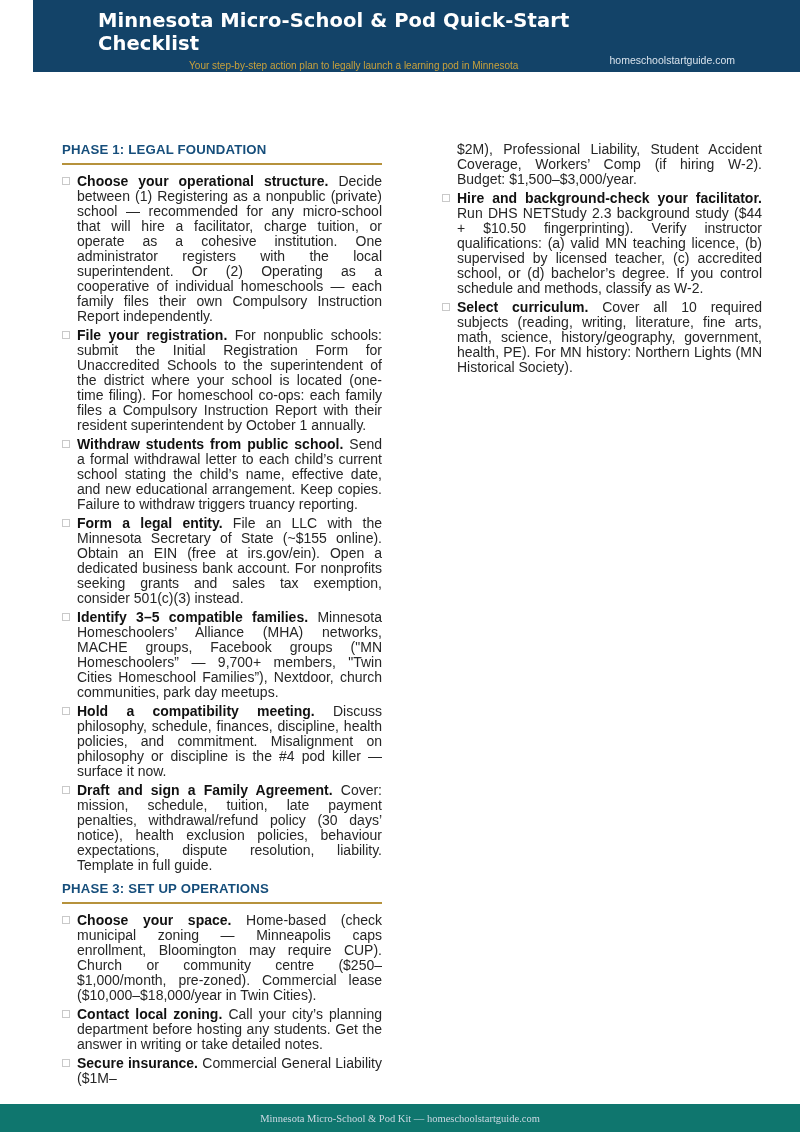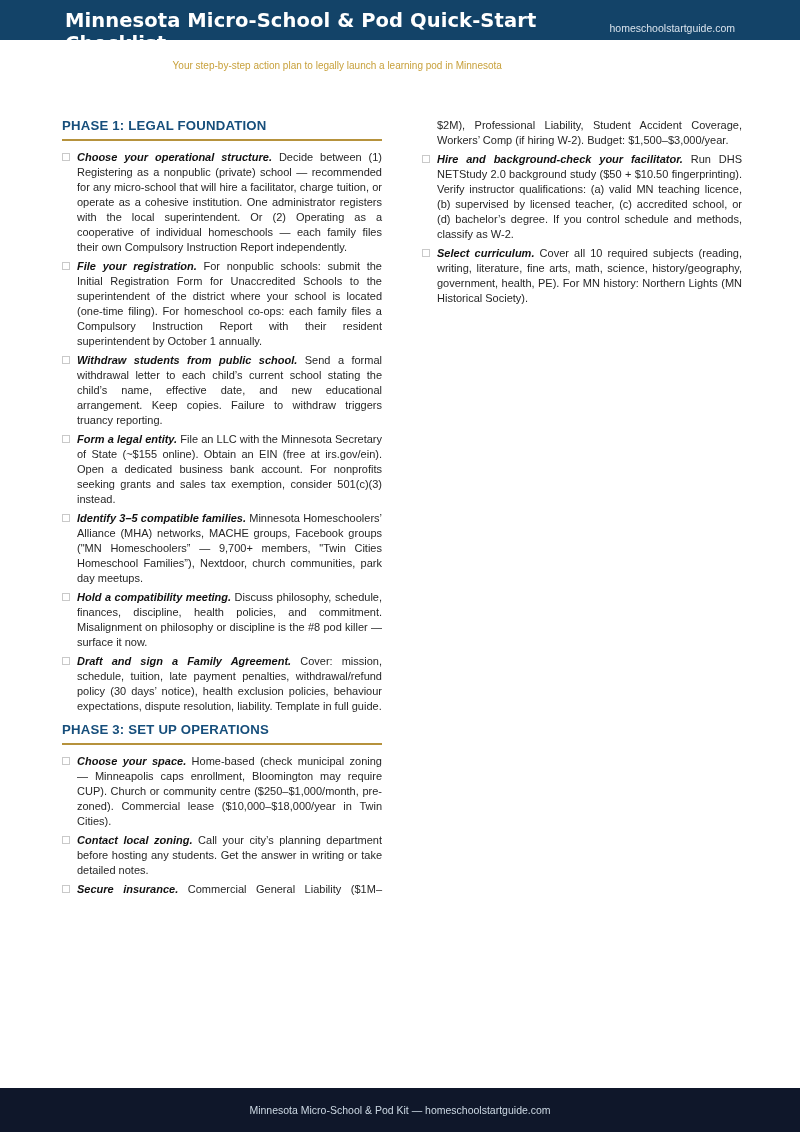--- a/index.html
+++ b/index.html
@@ -6,25 +6,26 @@
   html,body { width:800px; height:1132px; }
   body {
     position:relative;
     background:#ffffff;
     font-family:"Liberation Sans", sans-serif;
     overflow:hidden;
   }
 
   
   .page-header {
-    height:40px;
+    height:72px;
     background:#134368;
     padding:9px 65px 0 65px;
     display:flex;
     justify-content:space-between;
+    margin-left:33px;
   }
   .hdr-title {
     color:#ffffff;
     font-size:19.5px;
     font-weight:700;
     letter-spacing:0.1px;
     font-family:"DejaVu Sans","Liberation Sans",sans-serif;
   }
   .hdr-subtitle {
     color:#c8a13c;
@@ -36,67 +37,67 @@
     color:#d8e2ec;
     font-size:10.5px;
     align-self:flex-end;
     padding-bottom:6px;
   }
 
   
   .content {
     display:flex;
     padding:70px 57px 0 62px;
-    gap:40px;
-    margin-top:8px;
+    gap:60px;
   }
   .col { width:320px; flex:0 0 320px; }
 
   .phase {
     color:#164e7b;
     font-weight:700;
     font-size:13.2px;
     letter-spacing:0.2px;
     border-bottom:2px solid #b6923c;
     padding-bottom:6px;
     margin:8px 0 9px 0;
   }
   .col .phase:first-child { margin-top:0; }
 
   .item {
     position:relative;
     padding-left:15px;
     text-align:justify;
-    font-size:11px;
+    font-size:14px;
     line-height:15px;
     color:#262626;
     margin-bottom:4px;
   }
-  .item b { color:#111111;font-style:italic; }
+  .item b { color:#111111; }
   .cb {
     position:absolute;
     left:0; top:3px;
     width:8px; height:8px;
     border:1px solid #c9c9c9;
     background:#ffffff;
     display:inline-block;
   }
   .split { text-align-last: justify; }
 
   
   .page-footer {
     position:absolute;
     left:0; right:0; bottom:0;
-    height:44px;
-    background:#0f172a;
+    height:28px;
+    background:#0f766e;
     display:flex;
     align-items:center;
     justify-content:center;
     color:#ccd8e3;
     font-size:10.5px;
+    font-family:Liberation Serif, serif;
   }
 </style>
 </head>
 <body>
 
 <header class="page-header">
   <div>
     <div class="hdr-title">Minnesota Micro-School &amp; Pod Quick-Start Checklist</div>
     <div class="hdr-subtitle">Your step-by-step action plan to legally launch a learning pod in Minnesota</div>
   </div>
@@ -104,29 +105,29 @@
 </header>
 
 <main class="content">
   <div class="col" id="col-left">
       <div class="phase"><span>PHASE 1: LEGAL FOUNDATION</span></div>
       <div class="item"><span class="cb"></span><b>Choose your operational structure.</b> <span>Decide between (1) Registering as a nonpublic (private) school — recommended for any micro-school that will hire a facilitator, charge tuition, or operate as a cohesive institution. One administrator registers with the local superintendent. Or (2) Operating as a cooperative of individual homeschools — each family files their own Compulsory Instruction Report independently.</span></div>
       <div class="item"><span class="cb"></span><b>File your registration.</b> <span>For nonpublic schools: submit the Initial Registration Form for Unaccredited Schools to the superintendent of the district where your school is located (one-time filing). For homeschool co-ops: each family files a Compulsory Instruction Report with their resident superintendent by October 1 annually.</span></div>
       <div class="item"><span class="cb"></span><b>Withdraw students from public school.</b> <span>Send a formal withdrawal letter to each child’s current school stating the child’s name, effective date, and new educational arrangement. Keep copies. Failure to withdraw triggers truancy reporting.</span></div>
       <div class="item"><span class="cb"></span><b>Form a legal entity.</b> <span>File an LLC with the Minnesota Secretary of State (~$155 online). Obtain an EIN (free at irs.gov/ein). Open a dedicated business bank account. For nonprofits seeking grants and sales tax exemption, consider 501(c)(3) instead.</span></div>
       <div class="item"><span class="cb"></span><b>Identify 3–5 compatible families.</b> <span>Minnesota Homeschoolers’ Alliance (MHA) networks, MACHE groups, Facebook groups ("MN Homeschoolers” — 9,700+ members, "Twin Cities Homeschool Families”), Nextdoor, church communities, park day meetups.</span></div>
-      <div class="item"><span class="cb"></span><b>Hold a compatibility meeting.</b> <span>Discuss philosophy, schedule, finances, discipline, health policies, and commitment. Misalignment on philosophy or discipline is the #8 pod killer — surface it now.</span></div>
+      <div class="item"><span class="cb"></span><b>Hold a compatibility meeting.</b> <span>Discuss philosophy, schedule, finances, discipline, health policies, and commitment. Misalignment on philosophy or discipline is the #4 pod killer — surface it now.</span></div>
       <div class="item"><span class="cb"></span><b>Draft and sign a Family Agreement.</b> <span>Cover: mission, schedule, tuition, late payment penalties, withdrawal/refund policy (30 days’ notice), health exclusion policies, behaviour expectations, dispute resolution, liability. Template in full guide.</span></div>
       <div class="phase"><span>PHASE 3: SET UP OPERATIONS</span></div>
       <div class="item"><span class="cb"></span><b>Choose your space.</b> <span>Home-based (check municipal zoning — Minneapolis caps enrollment, Bloomington may require CUP). Church or community centre ($250–$1,000/month, pre-zoned). Commercial lease ($10,000–$18,000/year in Twin Cities).</span></div>
       <div class="item"><span class="cb"></span><b>Contact local zoning.</b> <span>Call your city’s planning department before hosting any students. Get the answer in writing or take detailed notes.</span></div>
       <div class="item split"><span class="cb"></span><b>Secure insurance.</b> <span>Commercial General Liability ($1M–</span></div>
     </div>
   <div class="col" id="col-right">
       <div class="item"><span>$2M), Professional Liability, Student Accident Coverage, Workers’ Comp (if hiring W-2). Budget: $1,500–$3,000/year.</span></div>
-      <div class="item"><span class="cb"></span><b>Hire and background-check your facilitator.</b> <span>Run DHS NETStudy 2.0 background study ($50 + $10.50 fingerprinting). Verify instructor qualifications: (a) valid MN teaching licence, (b) supervised by licensed teacher, (c) accredited school, or (d) bachelor’s degree. If you control schedule and methods, classify as W-2.</span></div>
+      <div class="item"><span class="cb"></span><b>Hire and background-check your facilitator.</b> <span>Run DHS NETStudy 2.3 background study ($44 + $10.50 fingerprinting). Verify instructor qualifications: (a) valid MN teaching licence, (b) supervised by licensed teacher, (c) accredited school, or (d) bachelor’s degree. If you control schedule and methods, classify as W-2.</span></div>
       <div class="item"><span class="cb"></span><b>Select curriculum.</b> <span>Cover all 10 required subjects (reading, writing, literature, fine arts, math, science, history/geography, government, health, PE). For MN history: Northern Lights (MN Historical Society).</span></div>
     </div>
 </main>
 
 <footer class="page-footer">
   <span>Minnesota Micro-School &amp; Pod Kit — homeschoolstartguide.com</span>
 </footer>
 
 </body></html>

